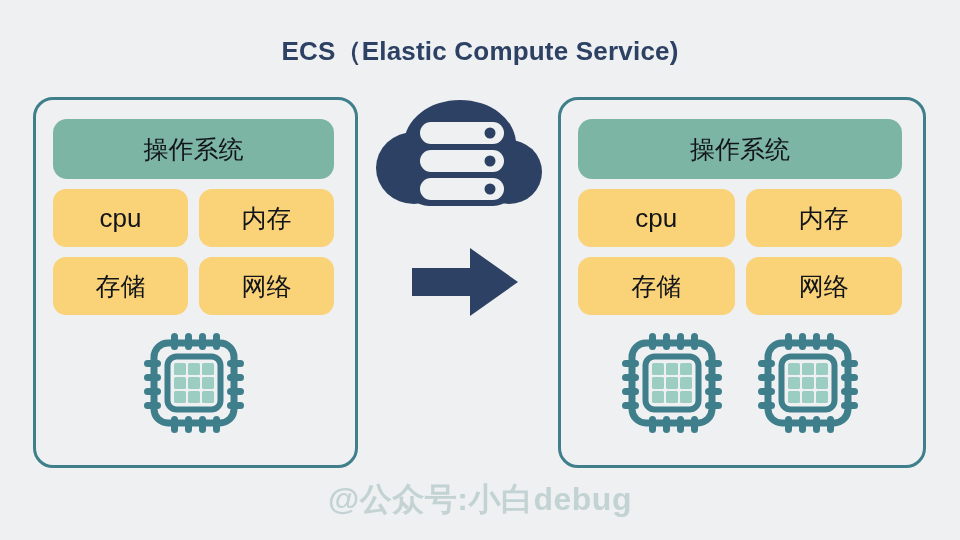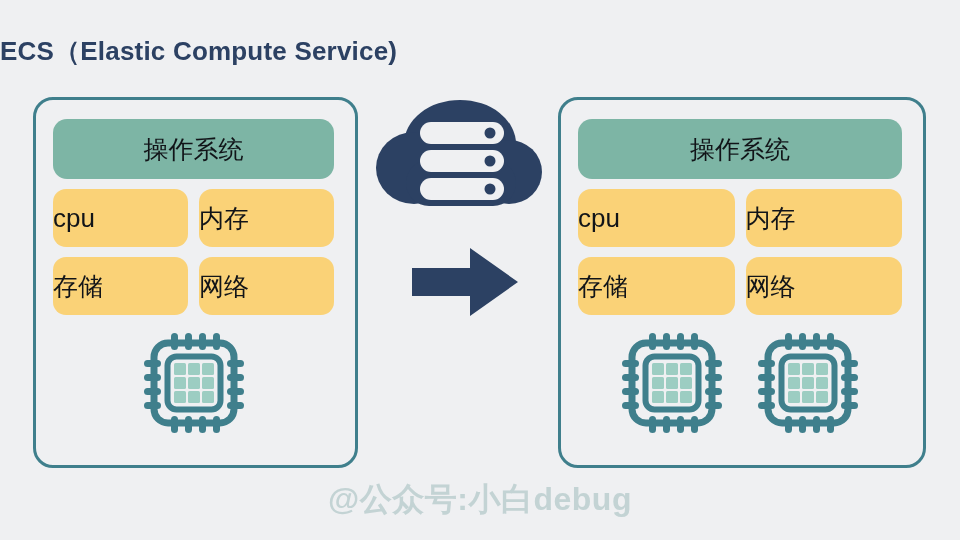--- a/index.html
+++ b/index.html
@@ -15,21 +15,21 @@
     overflow: hidden;
     font-family: "Liberation Sans", "DejaVu Sans", sans-serif;
   }
 
   
   .title {
     position: absolute;
     left: 0;
     top: 34px;
     width: 960px;
-    text-align: left;
+    text-align: center;
     font-size: 26px;
     font-weight: bold;
     color: #2c4163;
     letter-spacing: 0.2px;
     white-space: nowrap;
   }
 
   
   .card {
     position: absolute;
@@ -69,20 +69,21 @@
     display: grid;
     grid-template-columns: 1fr 1fr;
     grid-auto-rows: 58px;
     gap: 10px 11px;
   }
   .res-box {
     border-radius: 13px;
     background: #fad277;
     display: flex;
     align-items: center;
+    justify-content: center;
     color: #111418;
     font-size: 25px;
     line-height: 1;
   }
   .res-box.latin { font-size: 26px; }
 
   
   .chip-row {
     margin-top: 18px;
     display: flex;

